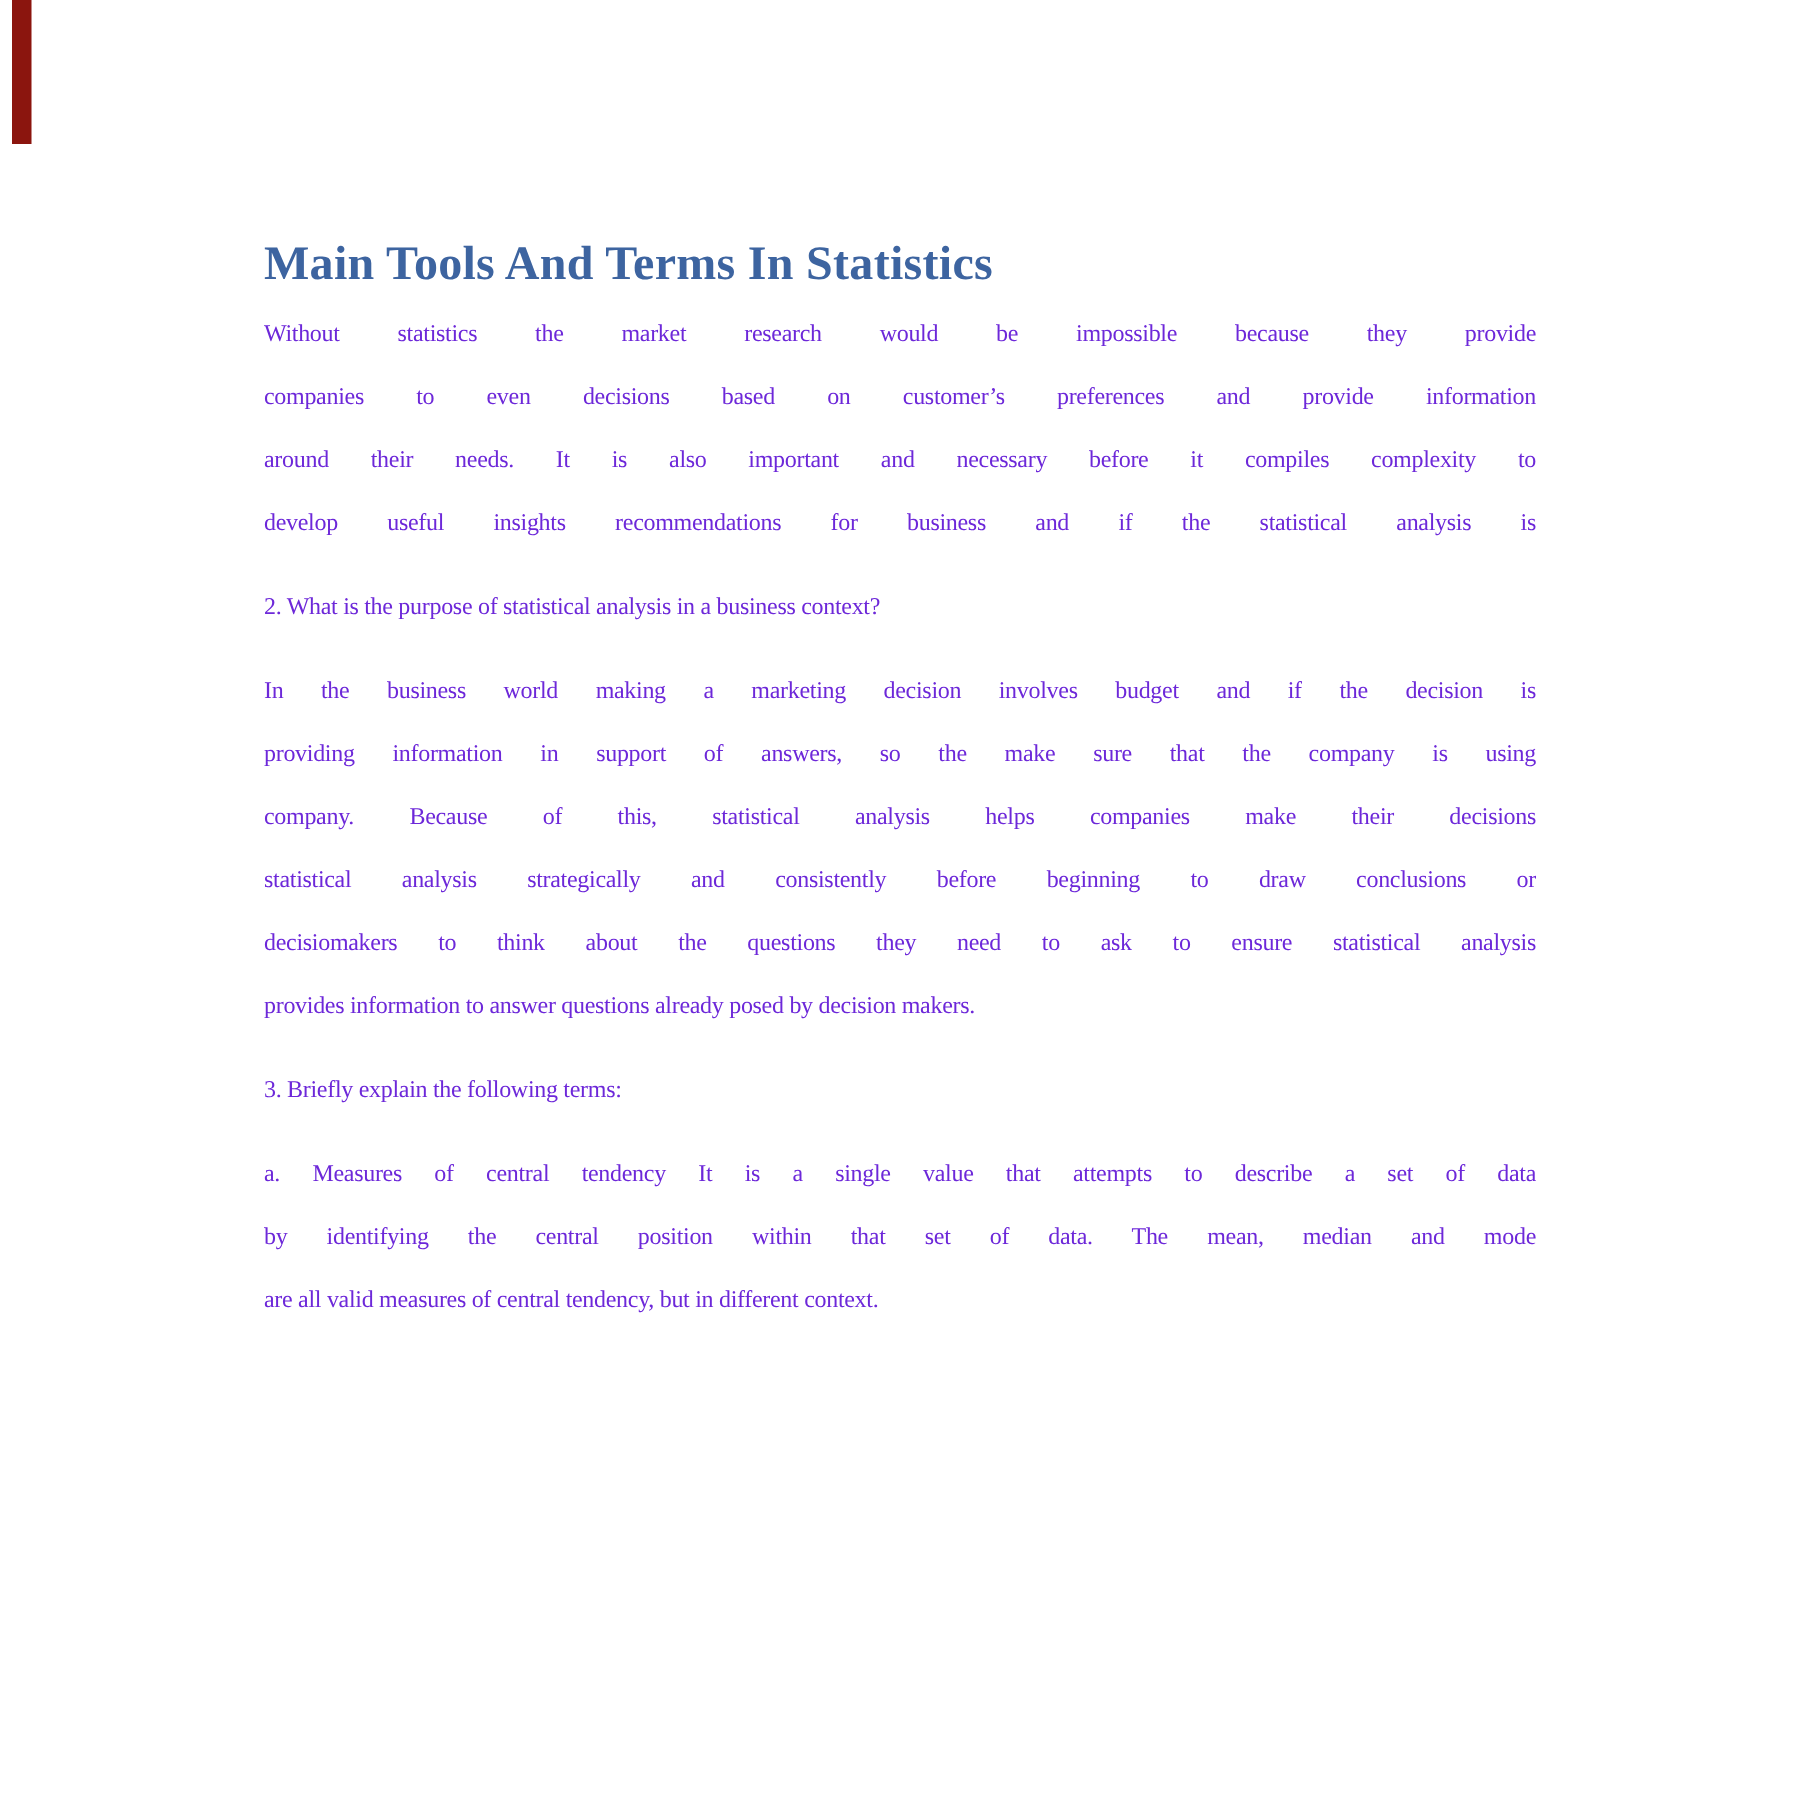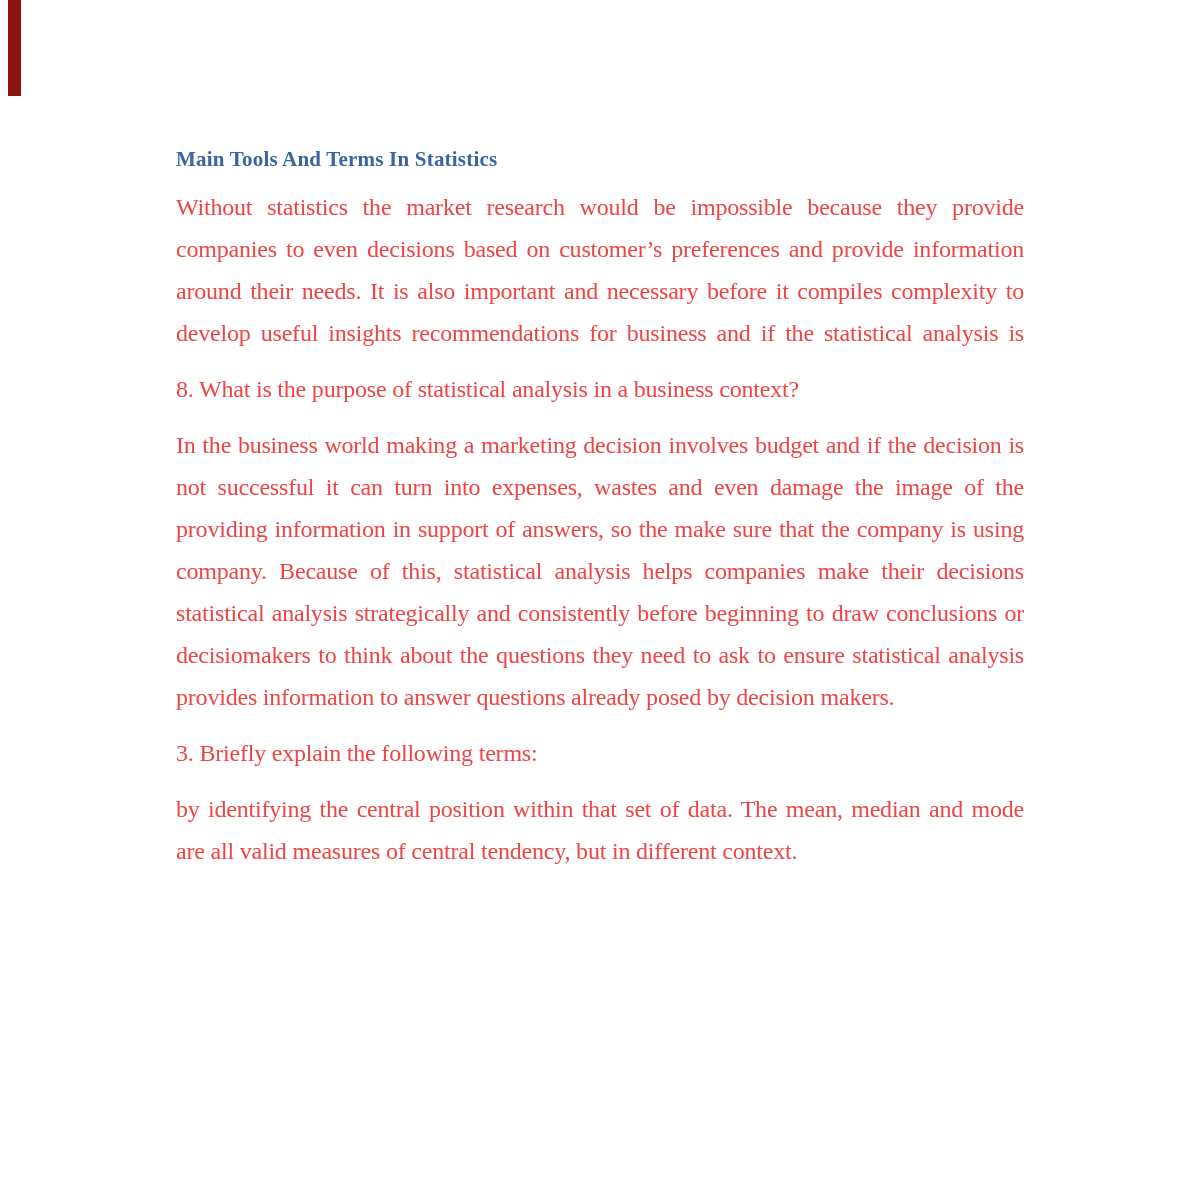--- a/index.html
+++ b/index.html
@@ -22,70 +22,70 @@
     height: 96px;
   }
   .doc {
     position: absolute;
     left: 176px;
     top: 144px;
     width: 848px;
     color: #1e1e1e;
   }
   .doc-heading {
-    font-size: 21px;
+    font-size: 32px;
     line-height: 30px;
     font-weight: bold;
     letter-spacing: 0.2px;
-    margin: 0 0 12px 0;
+    margin: 16px 0 12px 0;
     font-family: Liberation Serif, serif;
   }
   .block {
     margin: 0 0 14px 0;
   }
   .line {
-    font-size: 24px;
+    font-size: 16px;
     line-height: 42px;
     letter-spacing: -0.2px;
     text-align: justify;
     text-align-last: justify;
     overflow: hidden;
-    color: #ef4444;
+    color: #6d28d9;
   }
   .line.last {
     text-align-last: left;
   }
 </style>
 </head>
 <body>
 
 <div class="edge-marker" style="background: rgb(139, 21, 14);"></div>
 
 <div class="doc">
   <h1 class="doc-heading" style="color: rgb(61, 100, 160);">Main Tools And Terms In Statistics</h1>
   <div id="doc-blocks">
       <div class="block paragraph">
         <div class="line">Without statistics the market research would be impossible because they provide</div>
         <div class="line">companies to even decisions based on customer’s preferences and provide information</div>
         <div class="line">around their needs. It is also important and necessary before it compiles complexity to</div>
         <div class="line">develop useful insights recommendations for business and if the statistical analysis is</div>
       </div>
       <div class="block question">
-        <div class="line last">8. What is the purpose of statistical analysis in a business context?</div>
+        <div class="line last">2. What is the purpose of statistical analysis in a business context?</div>
       </div>
       <div class="block paragraph">
         <div class="line">In the business world making a marketing decision involves budget and if the decision is</div>
-        <div class="line">not successful it can turn into expenses, wastes and even damage the image of the</div>
         <div class="line">providing information in support of answers, so the make sure that the company is using</div>
         <div class="line">company. Because of this, statistical analysis helps companies make their decisions</div>
         <div class="line">statistical analysis strategically and consistently before beginning to draw conclusions or</div>
         <div class="line">decisiomakers to think about the questions they need to ask to ensure statistical analysis</div>
         <div class="line last">provides information to answer questions already posed by decision makers.</div>
       </div>
       <div class="block question">
         <div class="line last">3. Briefly explain the following terms:</div>
       </div>
       <div class="block paragraph">
+        <div class="line">a. Measures of central tendency It is a single value that attempts to describe a set of data</div>
         <div class="line">by identifying the central position within that set of data. The mean, median and mode</div>
         <div class="line last">are all valid measures of central tendency, but in different context.</div>
       </div>
     </div>
 </div>
 
 </body></html>

